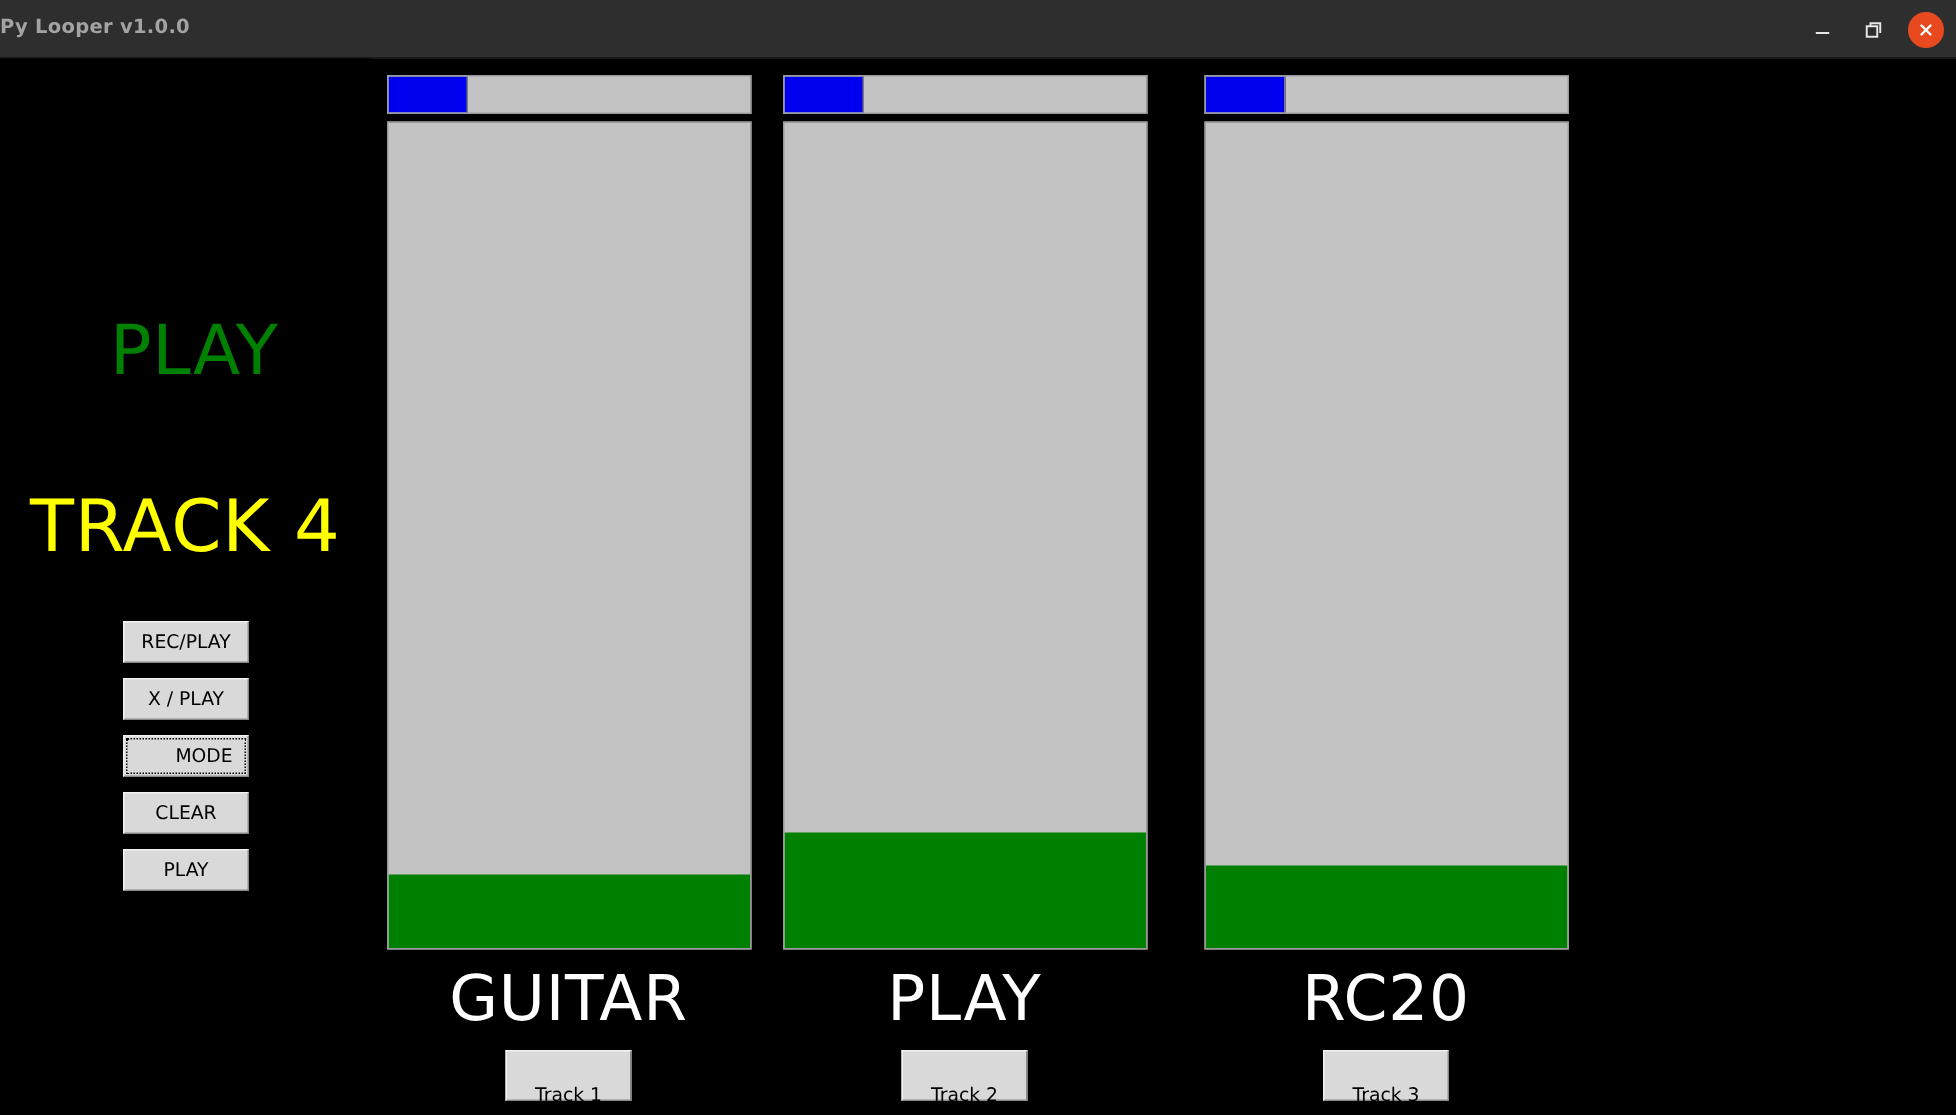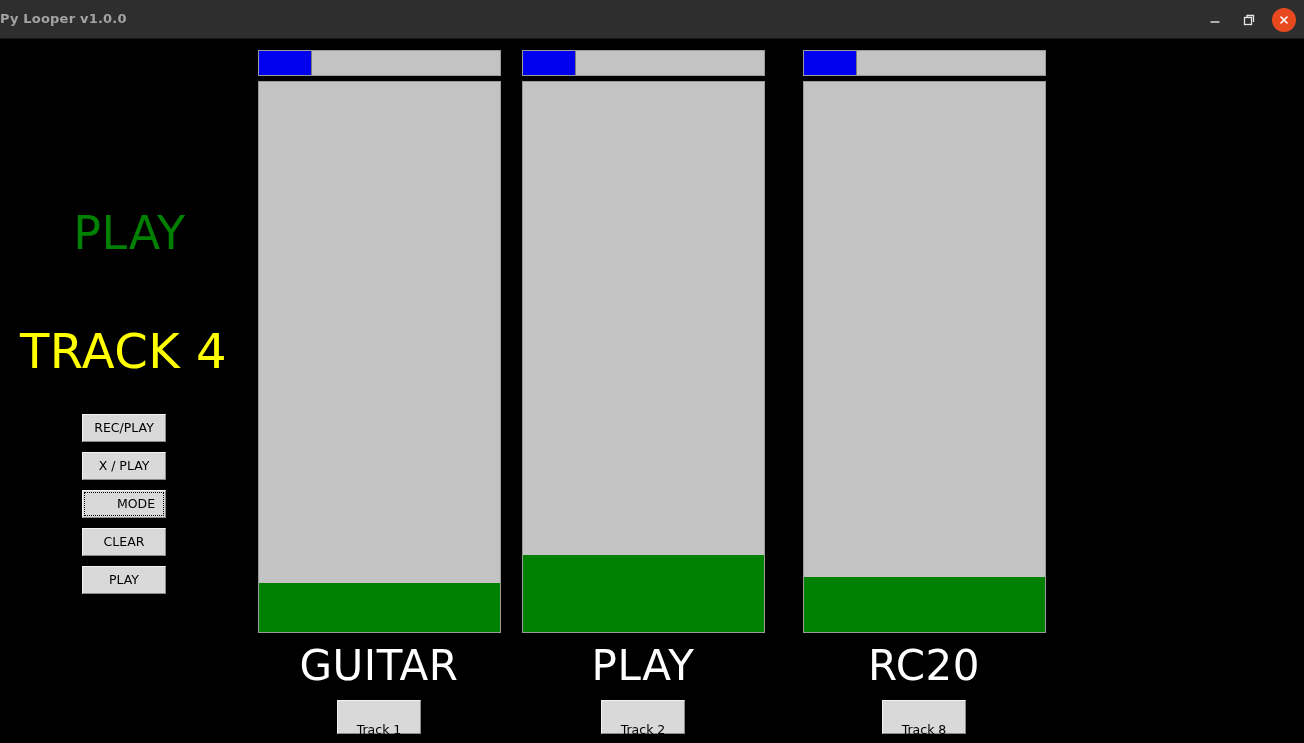--- a/index.html
+++ b/index.html
@@ -257,17 +257,17 @@
   </div>
 
   <div class="track track-2">
     <div class="progress-outer">
       <div class="progress-fill" style="width: 22%; background: rgb(0, 0, 238);"></div>
     </div>
     <div class="meter-outer">
       <div class="meter-fill" style="height: 10%; background: rgb(0, 128, 0);"></div>
     </div>
     <div class="track-name">RC20</div>
-    <button class="track-btn">Track 8</button>
+    <button class="track-btn">Track 3</button>
   </div>
 
 
 </div>
 
 </body></html>

